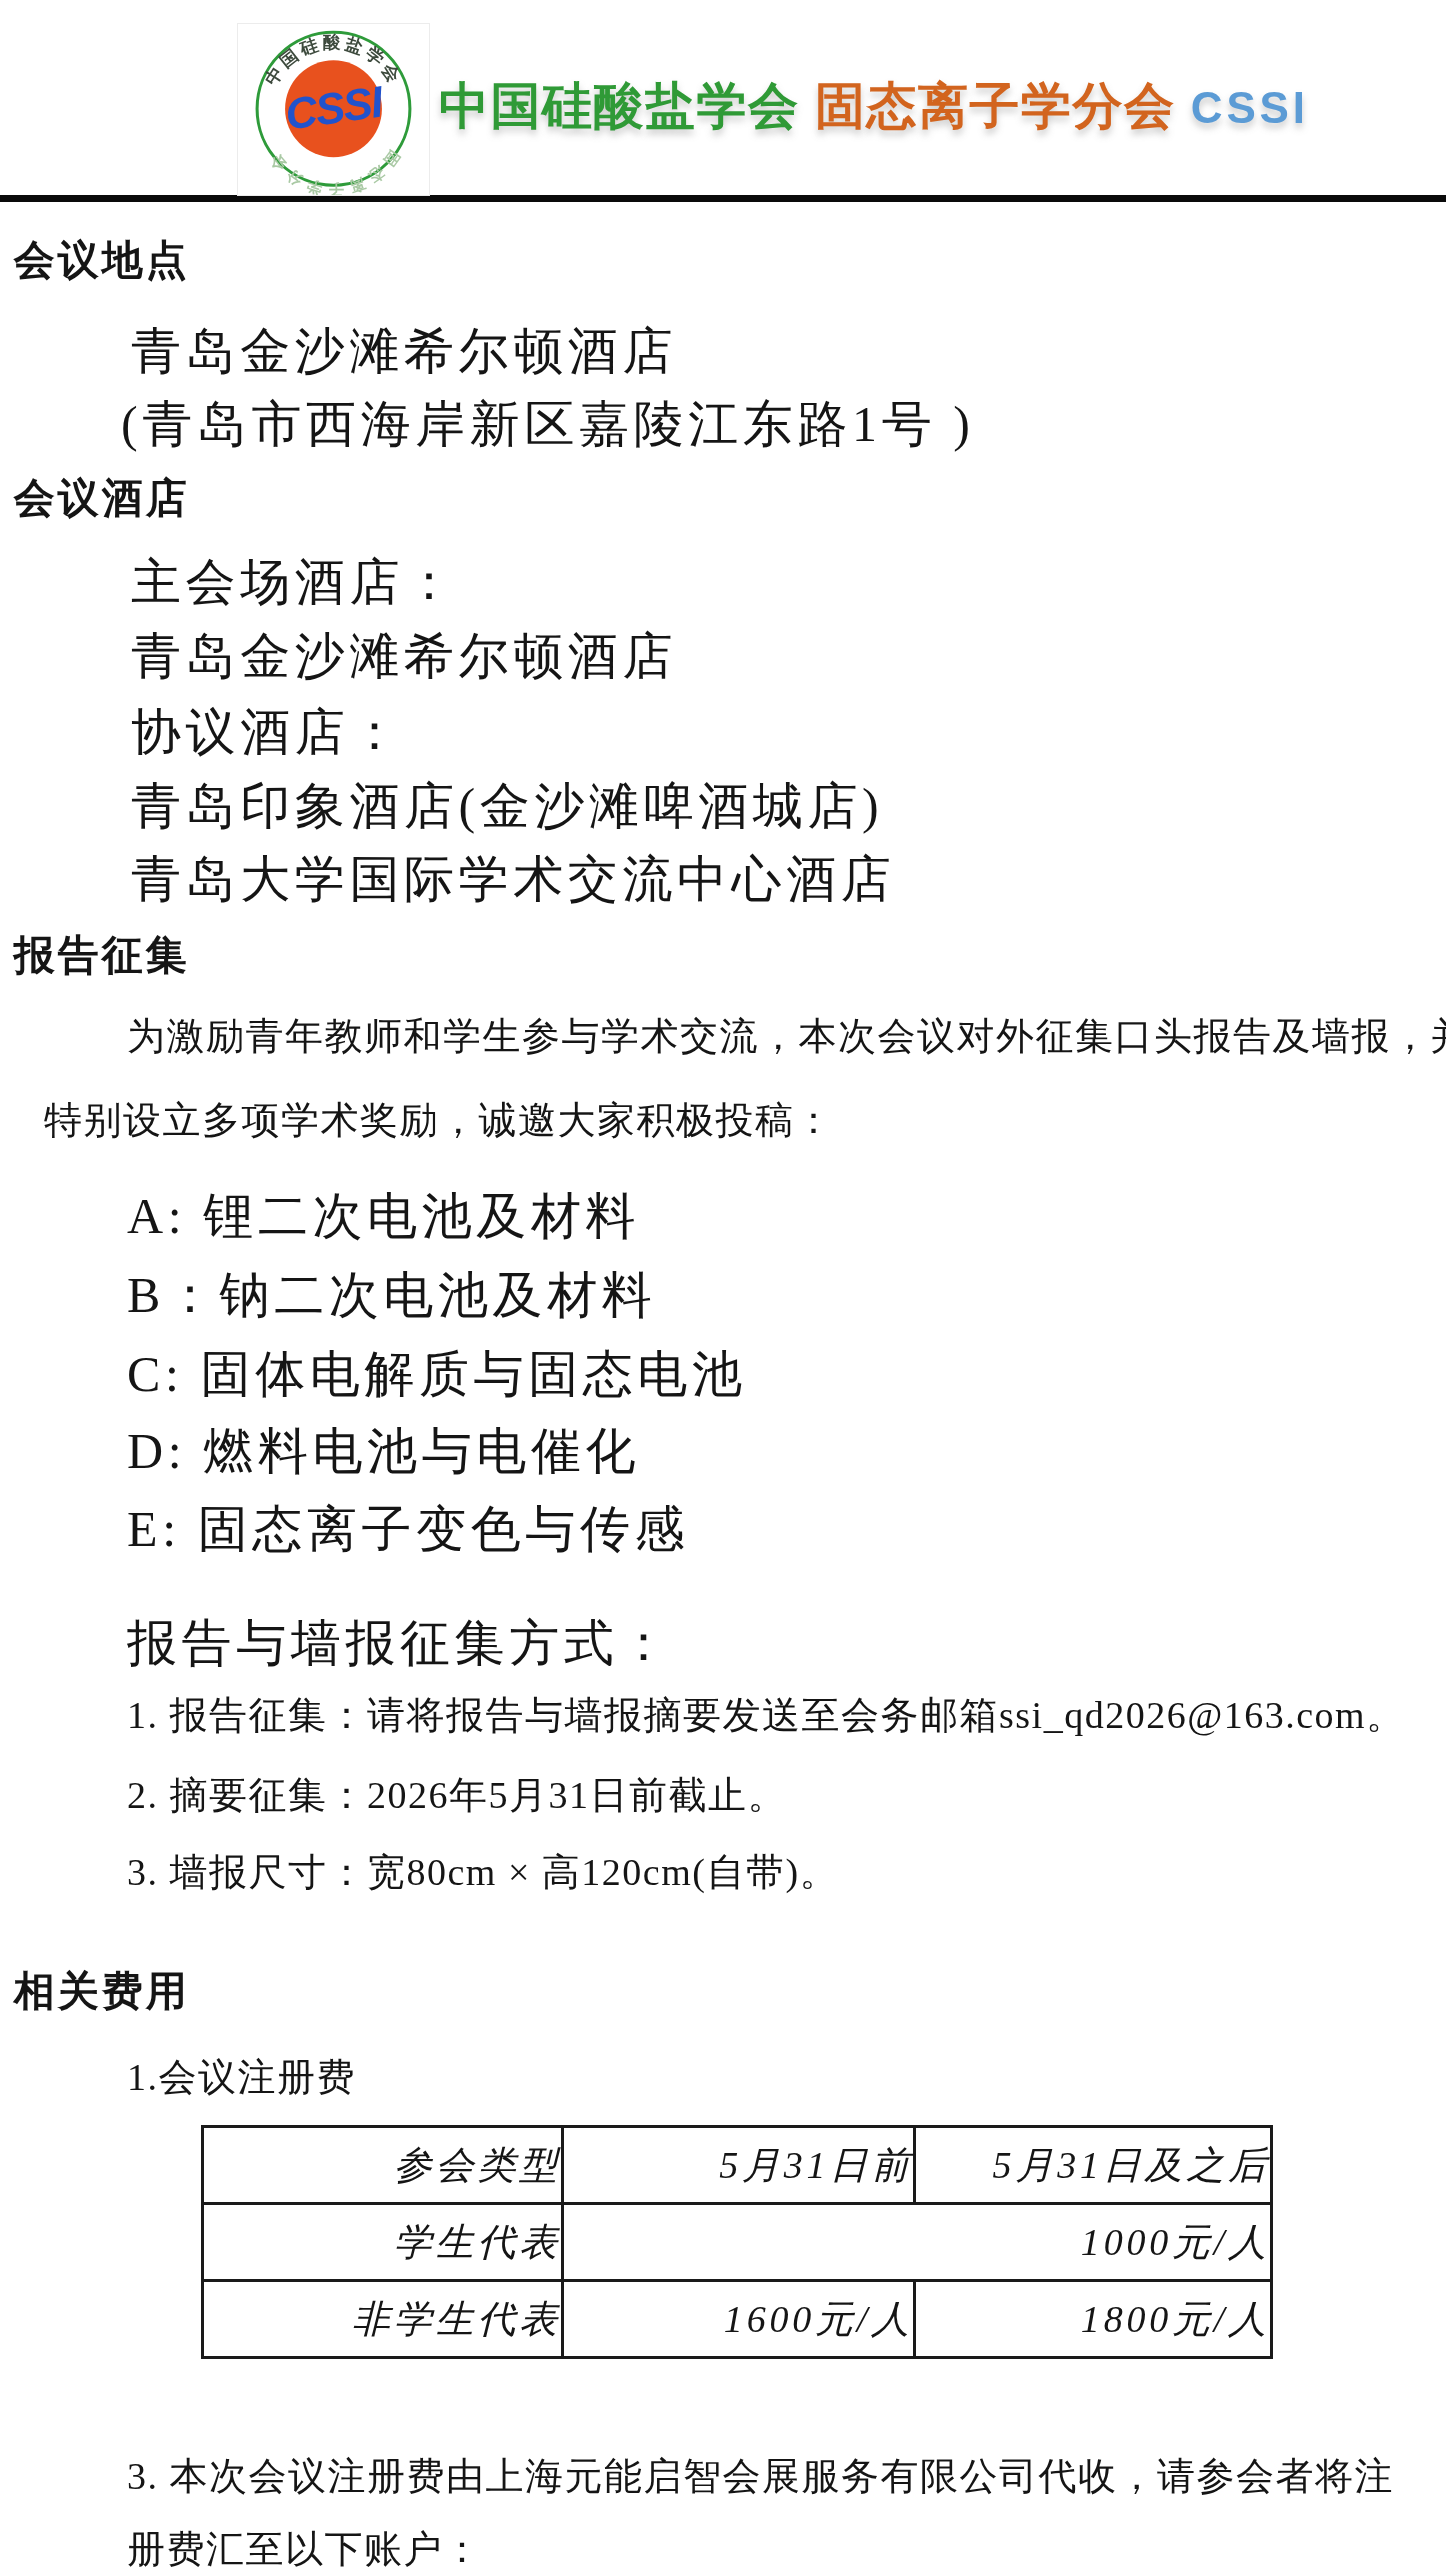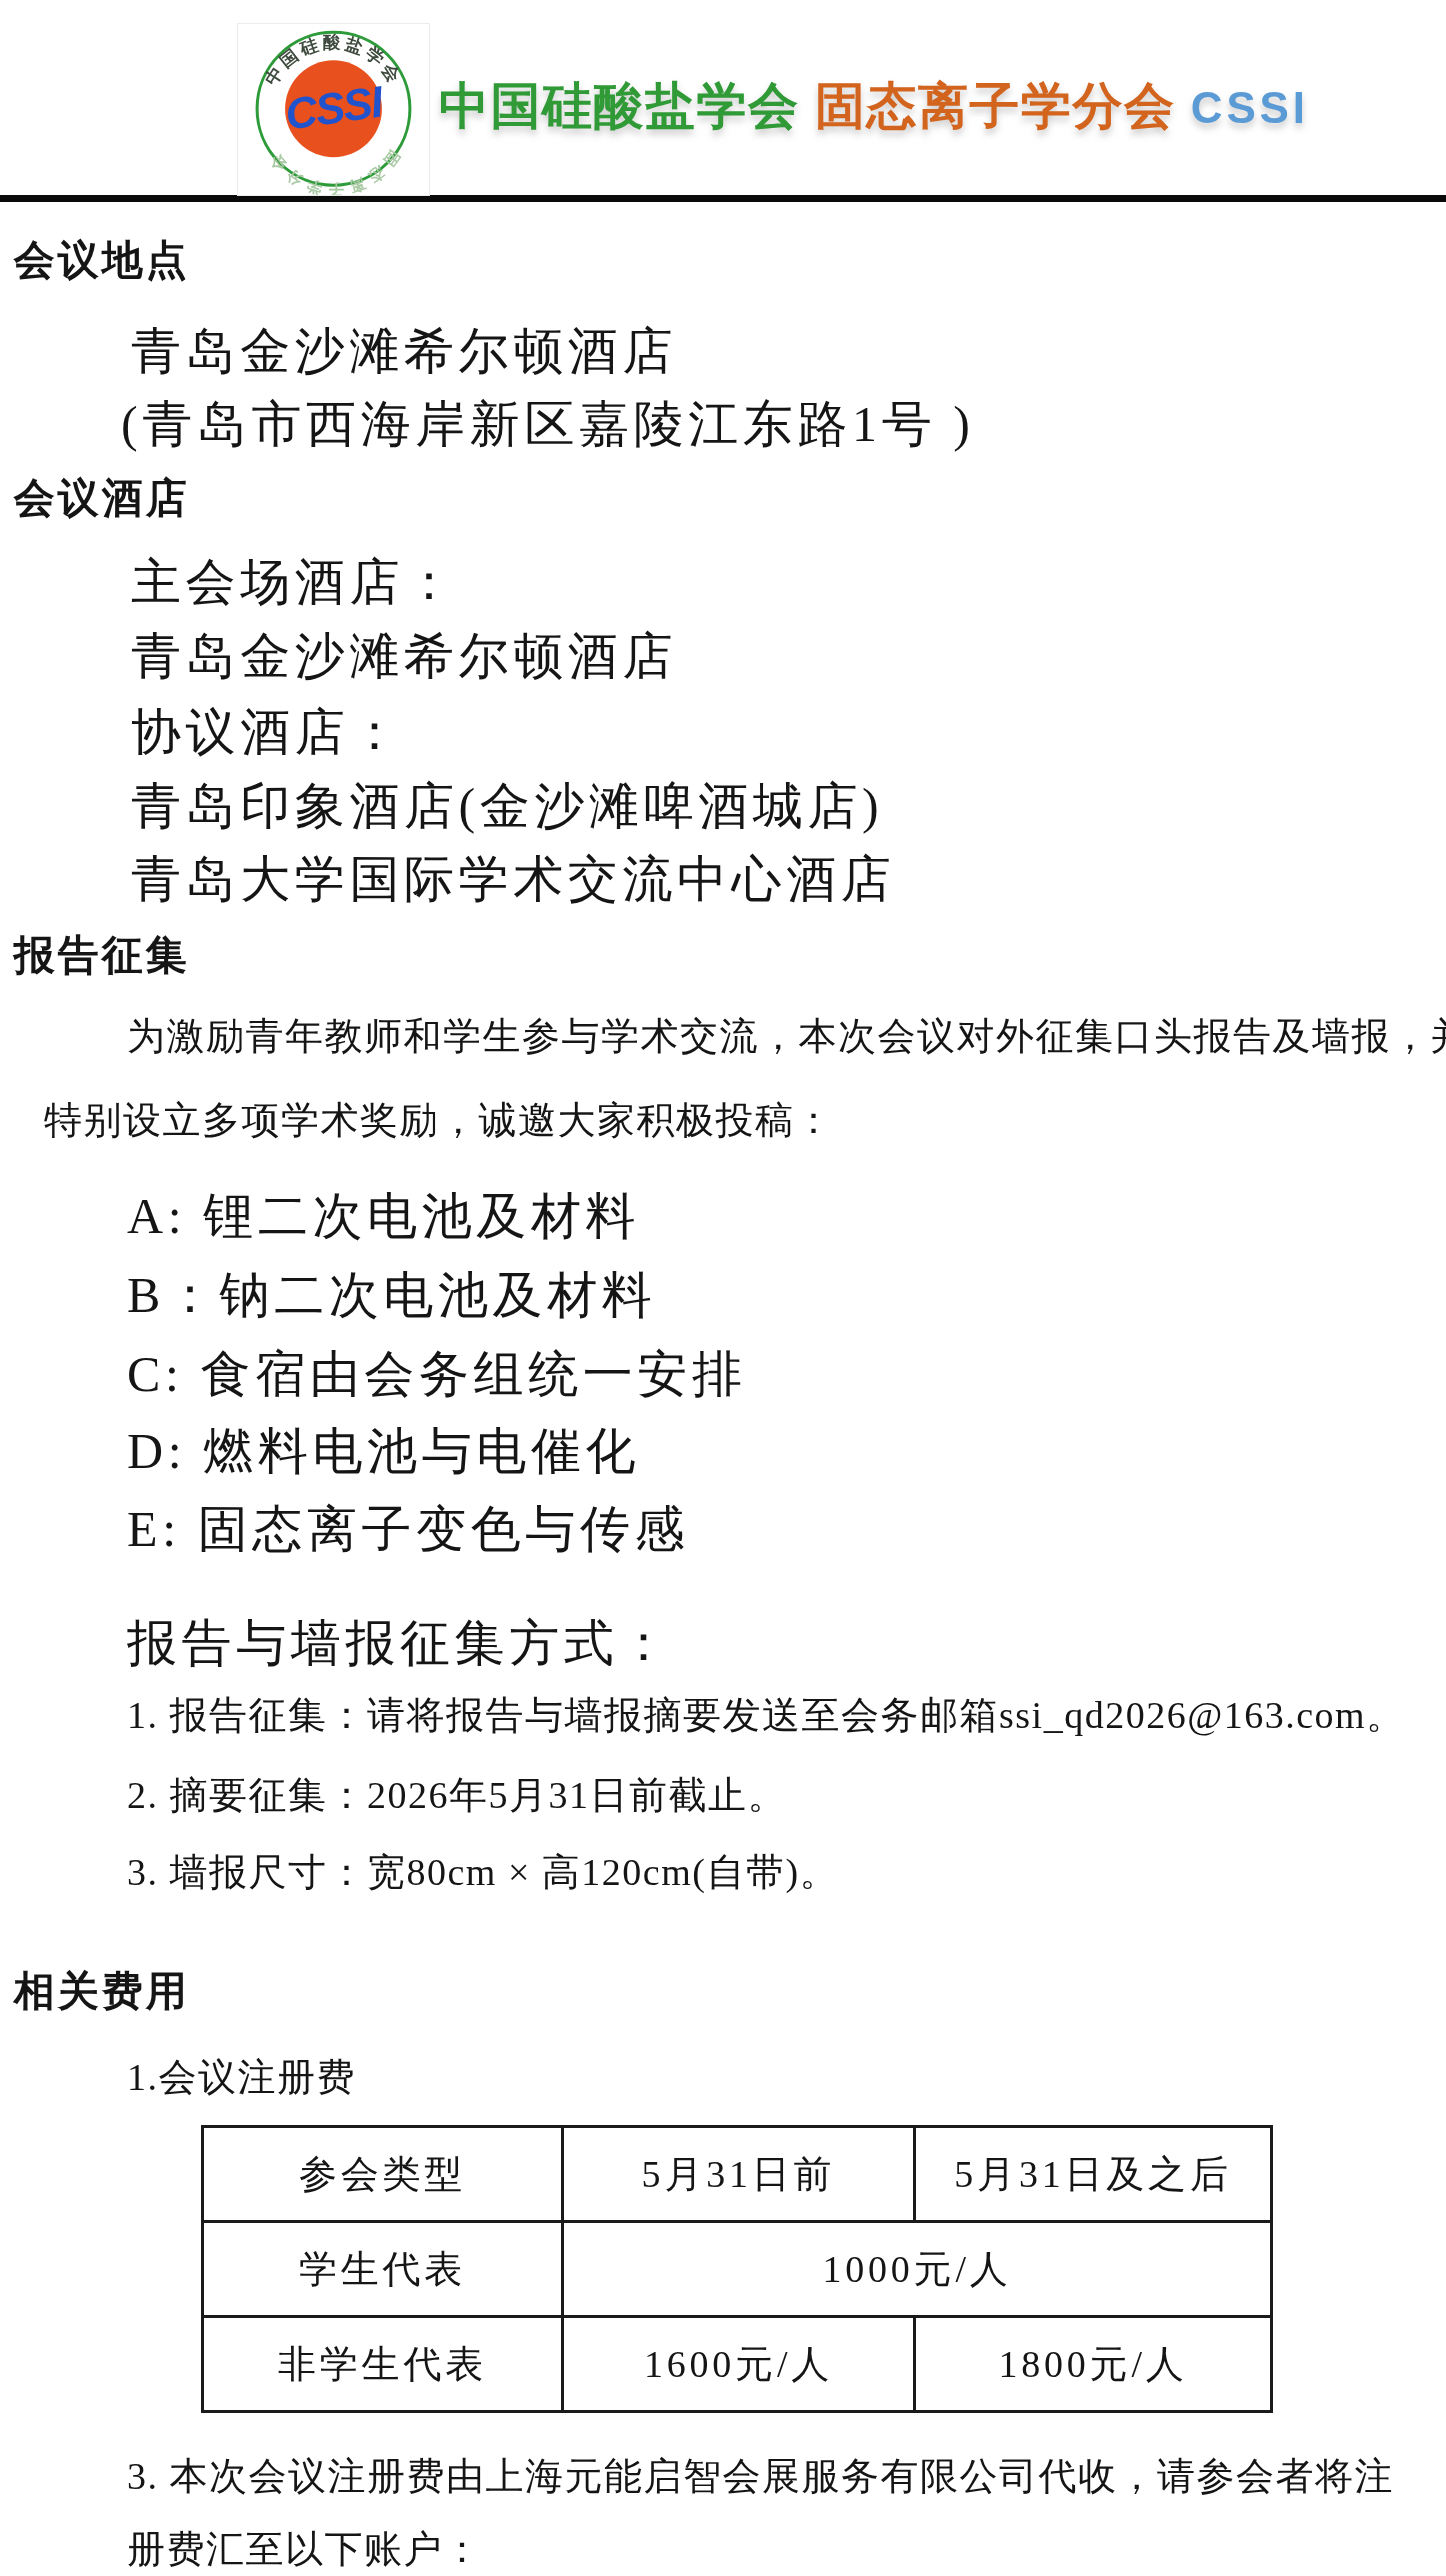--- a/index.html
+++ b/index.html
@@ -42,22 +42,22 @@
   }
 
   
   table.fee {
     position:absolute; left:201px; top:2125px; width:1068px;
     border-collapse:collapse; table-layout:fixed;
     font-size:38px; letter-spacing:3.8px;
   }
   table.fee td {
     border:3px solid #1a1a1a;
-    text-align:center; vertical-align:middle;
-    height:74px; padding:9px;
+    text-align:right; vertical-align:middle;
+    height:74px; padding:0;font-style:italic;
   }
   table.fee col.c1 { width:360px; }
   table.fee col.c2 { width:352px; }
   table.fee col.c3 { width:357px; }
 </style>
 </head>
 <body>
 
 <div class="page">
 
@@ -97,21 +97,21 @@
   <div class="abs body-l sub-b" style="left:131px; top:704px;">协议酒店：</div>
   <div class="abs body-l" style="left:131px; top:778px;">青岛印象酒店(金沙滩啤酒城店)</div>
   <div class="abs body-l" style="left:131px; top:851px;">青岛大学国际学术交流中心酒店</div>
 
   <div class="abs sec-h" style="left:13.7px; top:932px;">报告征集</div>
   <div class="abs body-long" style="left:127px; top:1015px;">为激励青年教师和学生参与学术交流，本次会议对外征集口头报告及墙报，并</div>
   <div class="abs body-long" style="left:44px; top:1099px;">特别设立多项学术奖励，诚邀大家积极投稿：</div>
 
   <div class="abs body-l" style="left:127px; top:1188px;">A: 锂二次电池及材料</div>
   <div class="abs body-l" style="left:127px; top:1267px;">B：钠二次电池及材料</div>
-  <div class="abs body-l" style="left:127px; top:1346px;">C: 食宿由会务组统一安排</div>
+  <div class="abs body-l" style="left:127px; top:1346px;">C: 固体电解质与固态电池</div>
   <div class="abs body-l" style="left:127px; top:1423px;">D: 燃料电池与电催化</div>
   <div class="abs body-l" style="left:127px; top:1501px;">E: 固态离子变色与传感</div>
 
   <div class="abs body-l" style="left:127px; top:1615px;">报告与墙报征集方式：</div>
   <div class="abs body-long" style="left:127px; top:1694px;">1. 报告征集：请将报告与墙报摘要发送至会务邮箱ssi_qd2026@163.com。</div>
   <div class="abs body-long" style="left:127px; top:1774px;">2. 摘要征集：2026年5月31日前截止。</div>
   <div class="abs body-long" style="left:127px; top:1851px;">3. 墙报尺寸：宽80cm × 高120cm(自带)。</div>
 
   <div class="abs sec-h" style="left:13.7px; top:1968px;">相关费用</div>
   <div class="abs body-long" style="left:127px; top:2056px;">1.会议注册费</div>

